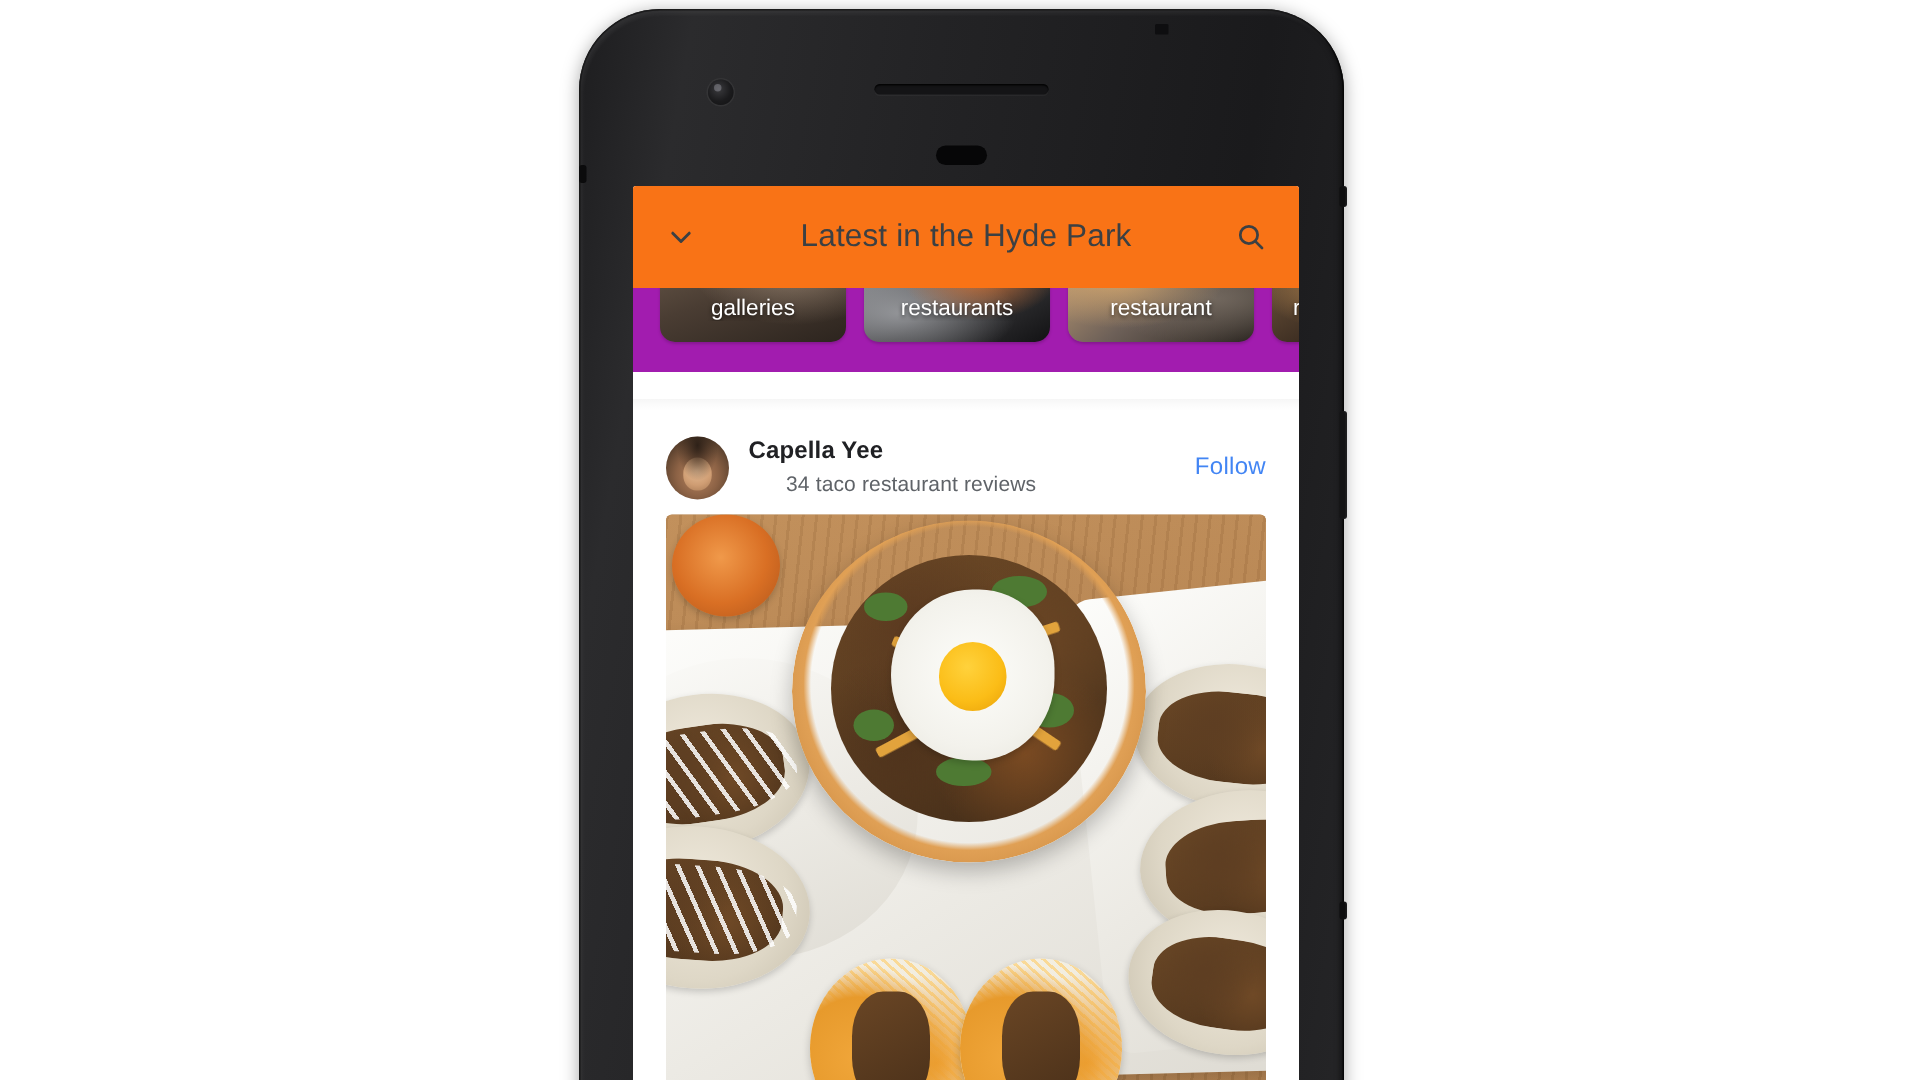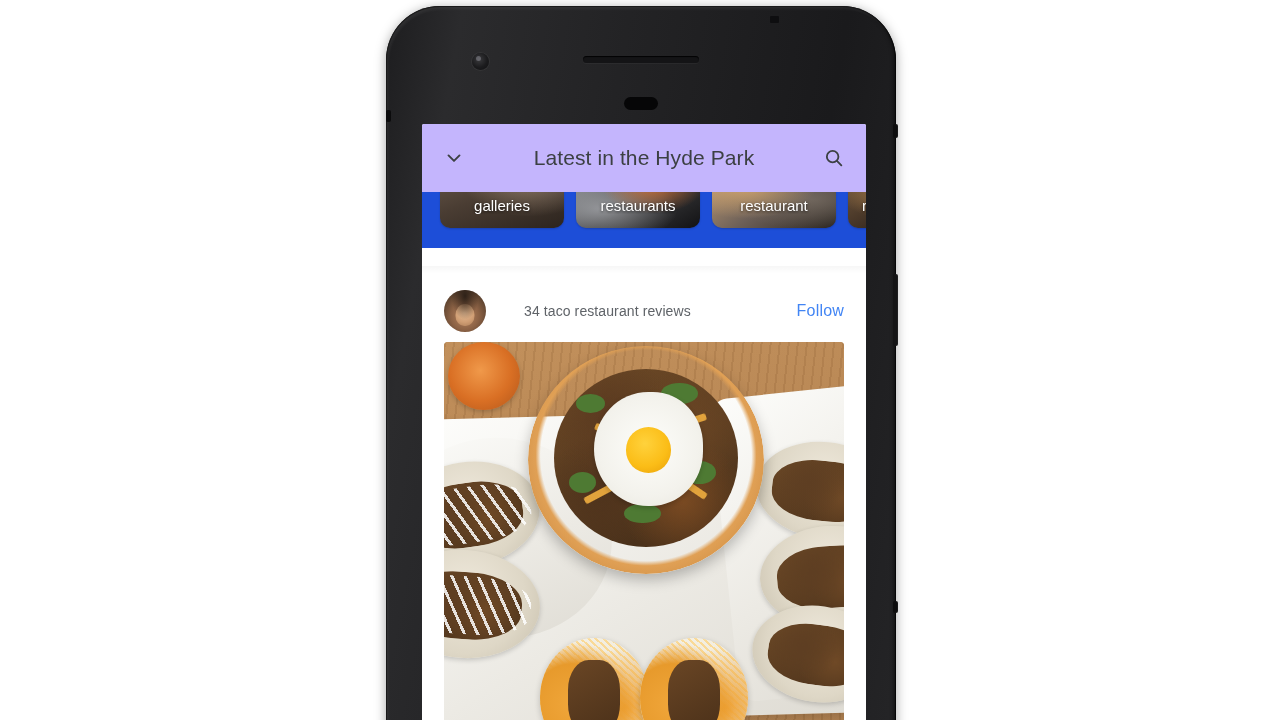--- a/index.html
+++ b/index.html
@@ -123,21 +123,21 @@
     height: 642px;
     background: #ffffff;
     overflow: hidden;
     border-radius: 2px;
   }
 
   
   #app-bar {
     position: relative;
     height: 68px;
-    background: #c4b5fd;
+    background: #f97316;
     display: flex;
     align-items: center;
     padding: 0 10px;
     box-sizing: border-box;
   }
   #app-bar-title {
     flex: 1;
     text-align: center;
     font-size: 21px;
     color: #3c4043;
@@ -151,21 +151,21 @@
     display: flex;
     align-items: center;
     justify-content: center;
     flex: 0 0 auto;
   }
 
   
   #chips-strip {
     position: relative;
     height: 56px;
-    background: #1d4ed8;
+    background: #a21caf;
     overflow: hidden;
   }
   #chips-row {
     position: absolute;
     left: 18px;
     top: -28px;
     display: flex;
     gap: 12px;
     white-space: nowrap;
   }
@@ -503,20 +503,21 @@
         </div>
       </div>
     </div>
 
     <div id="feed-separator"></div>
 
     <div id="post-card">
       <div id="post-header">
         <div id="avatar"></div>
         <div id="post-header-text">
+          <div id="post-author">Capella Yee</div>
           <div id="post-subtitle">34 taco restaurant reviews</div>
         </div>
         <div id="follow-button">Follow</div>
       </div>
 
       <div id="post-photo-wrap">
         <div id="photo-base"></div>
         <div class="paper" id="paper-main"></div>
         <div class="paper" id="paper-left"></div>
         <div class="paper" id="paper-right"></div>

